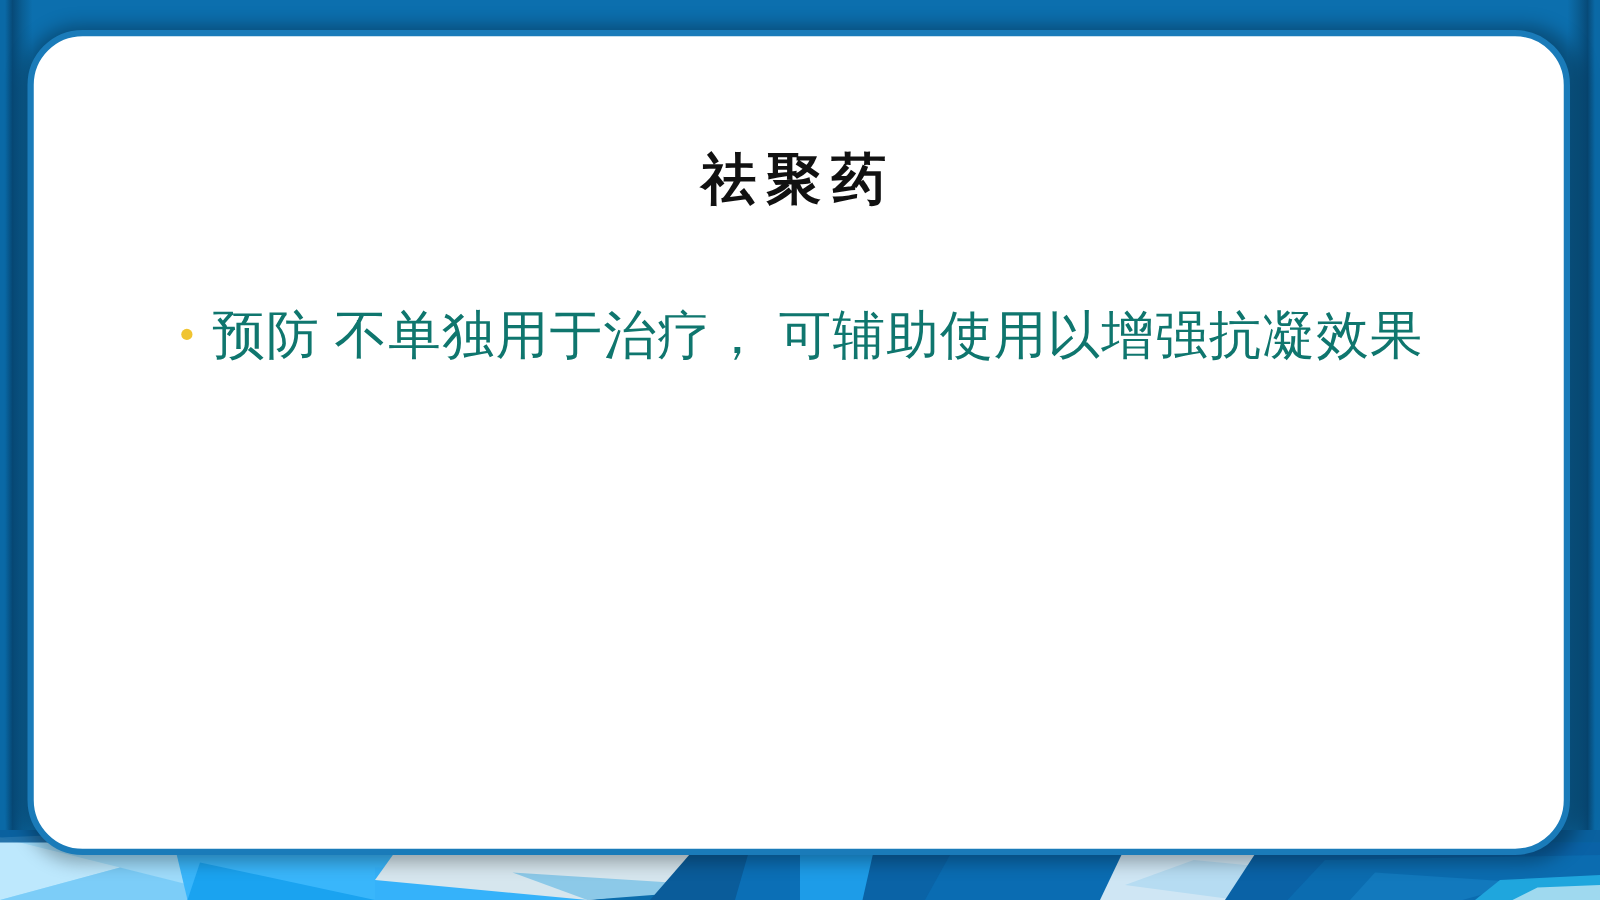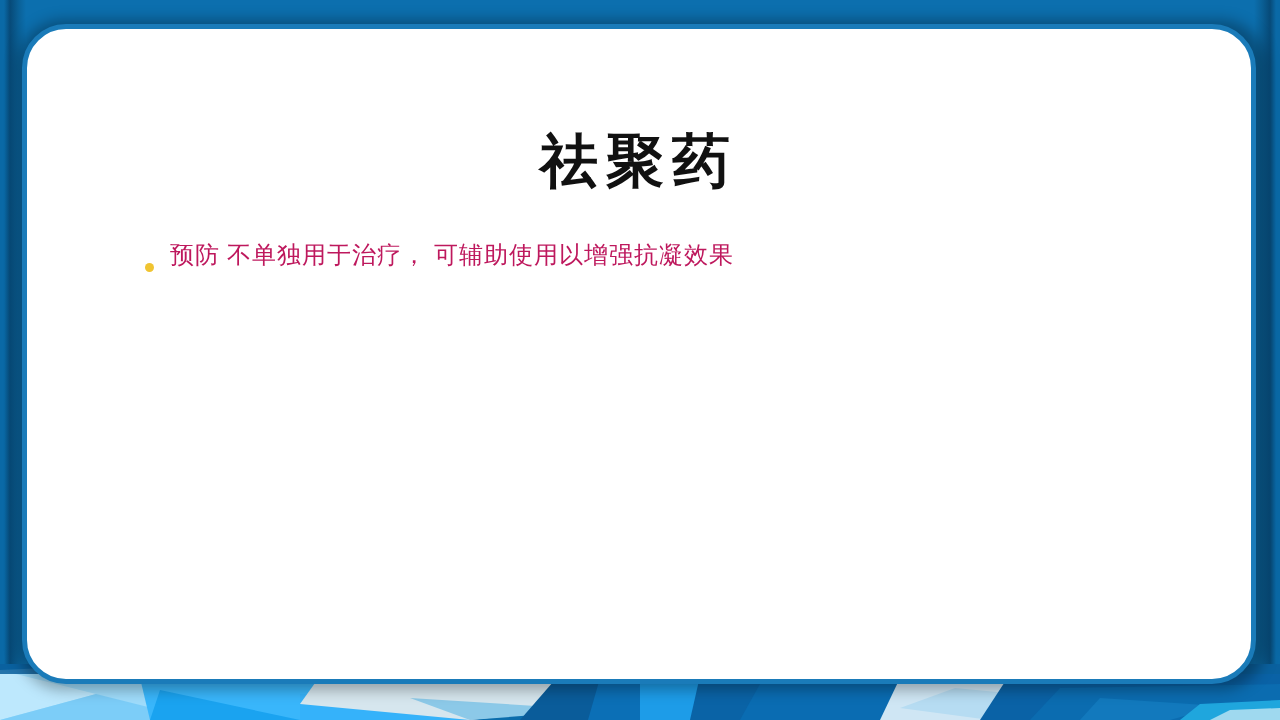--- a/index.html
+++ b/index.html
@@ -83,21 +83,21 @@
 
   
   .title {
     position: absolute;
     left: 0;
     right: 0;
     top: 62px;
     text-align: center;
     font-family: "DejaVu Serif", "Liberation Serif", serif;
     font-weight: bold;
-    font-size: 58px;
+    font-size: 44px;
     line-height: 1.1;
     letter-spacing: 8px;
     color: #111111;
     white-space: nowrap;
   }
 
   
   .body-list {
     position: absolute;
     left: 118px;
@@ -112,23 +112,23 @@
   .bullet-dot {
     flex: 0 0 auto;
     width: 9px;
     height: 9px;
     border-radius: 50%;
     background: #f0c431;
     margin-top: 26px;
   }
   .bullet-text {
     font-family: "Liberation Serif", "DejaVu Serif", serif;
-    font-size: 24px;
+    font-size: 42px;
     line-height: 1.55;
-    color: #be185d;
+    color: #0f766e;
     letter-spacing: 1px;
   }
 </style>
 </head>
 <body>
 
 <div class="slide">
 
   <div class="slide-bg"></div>
 

